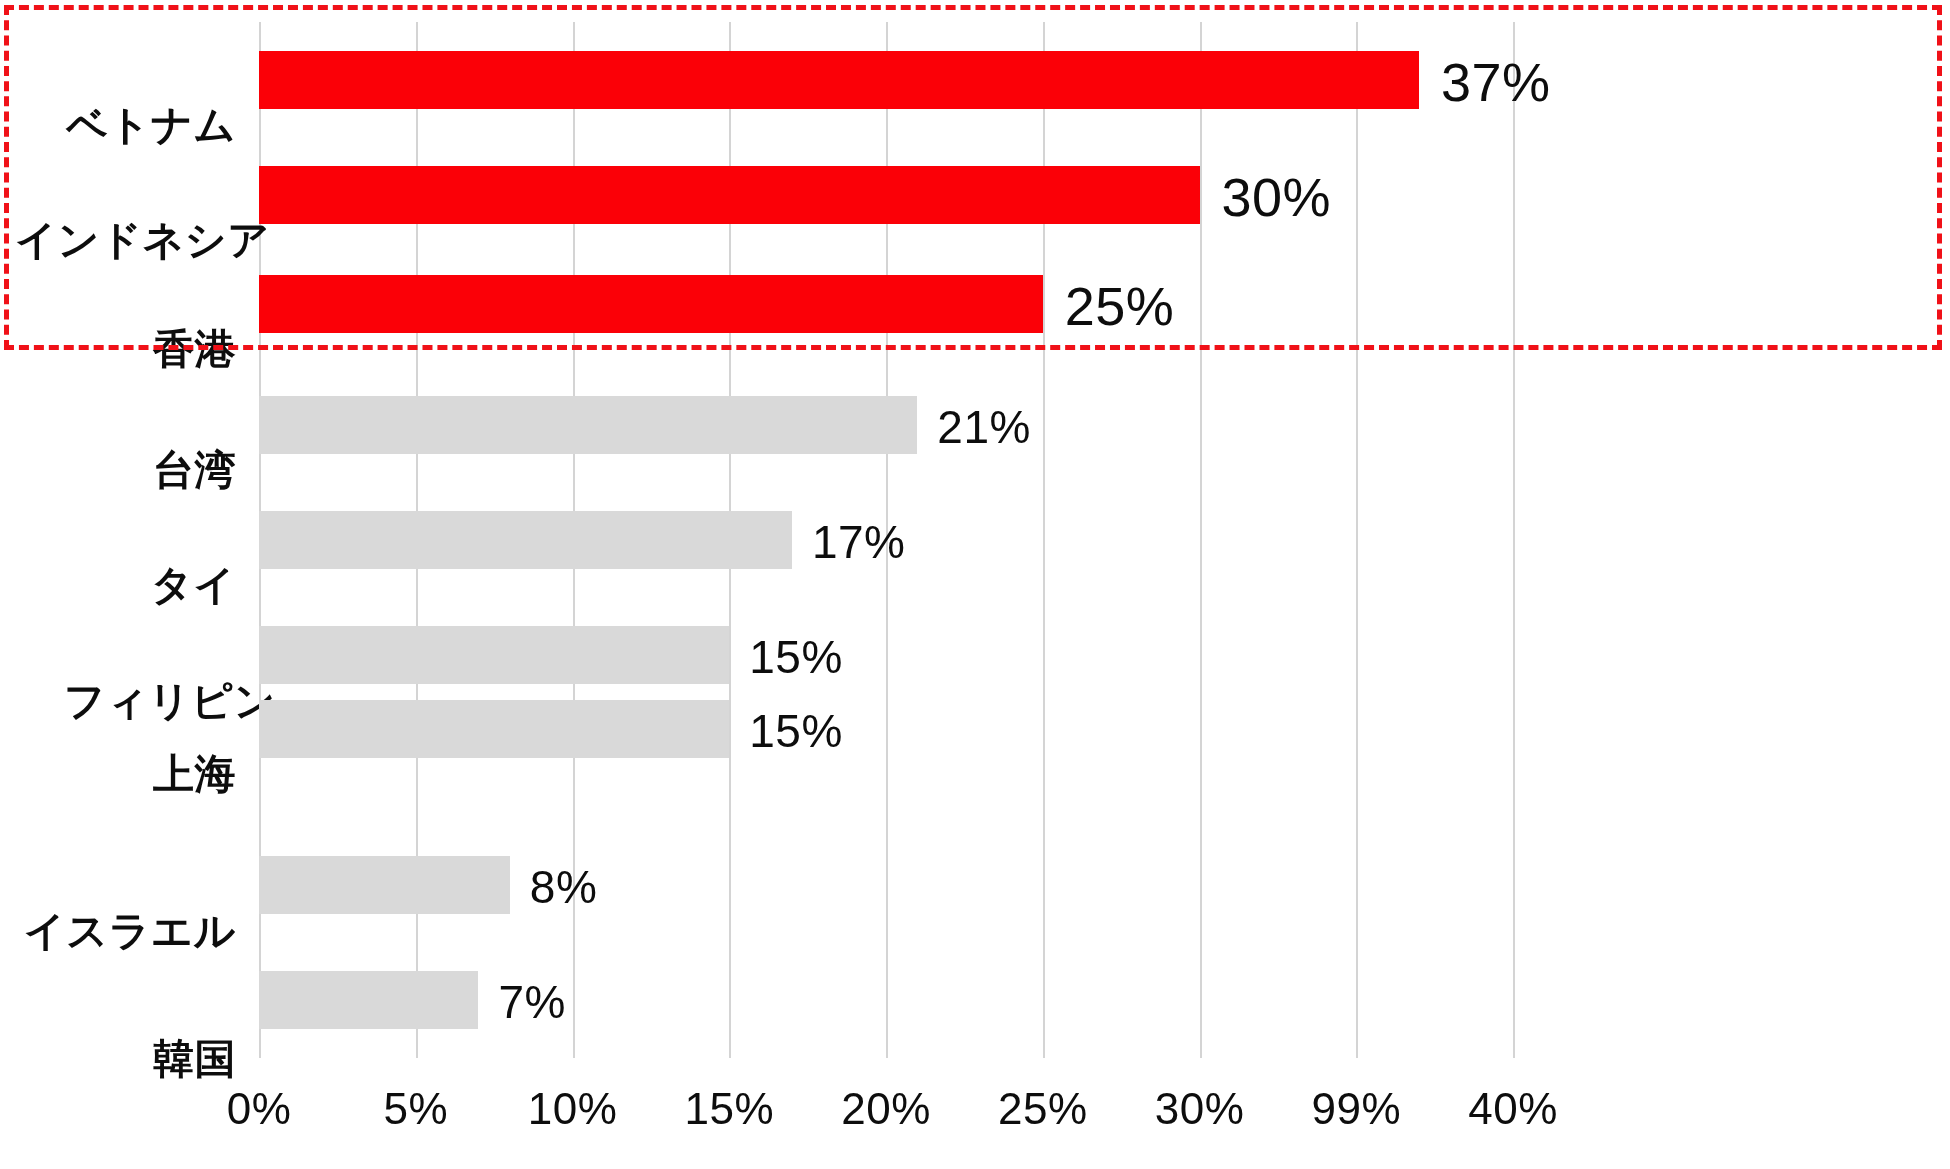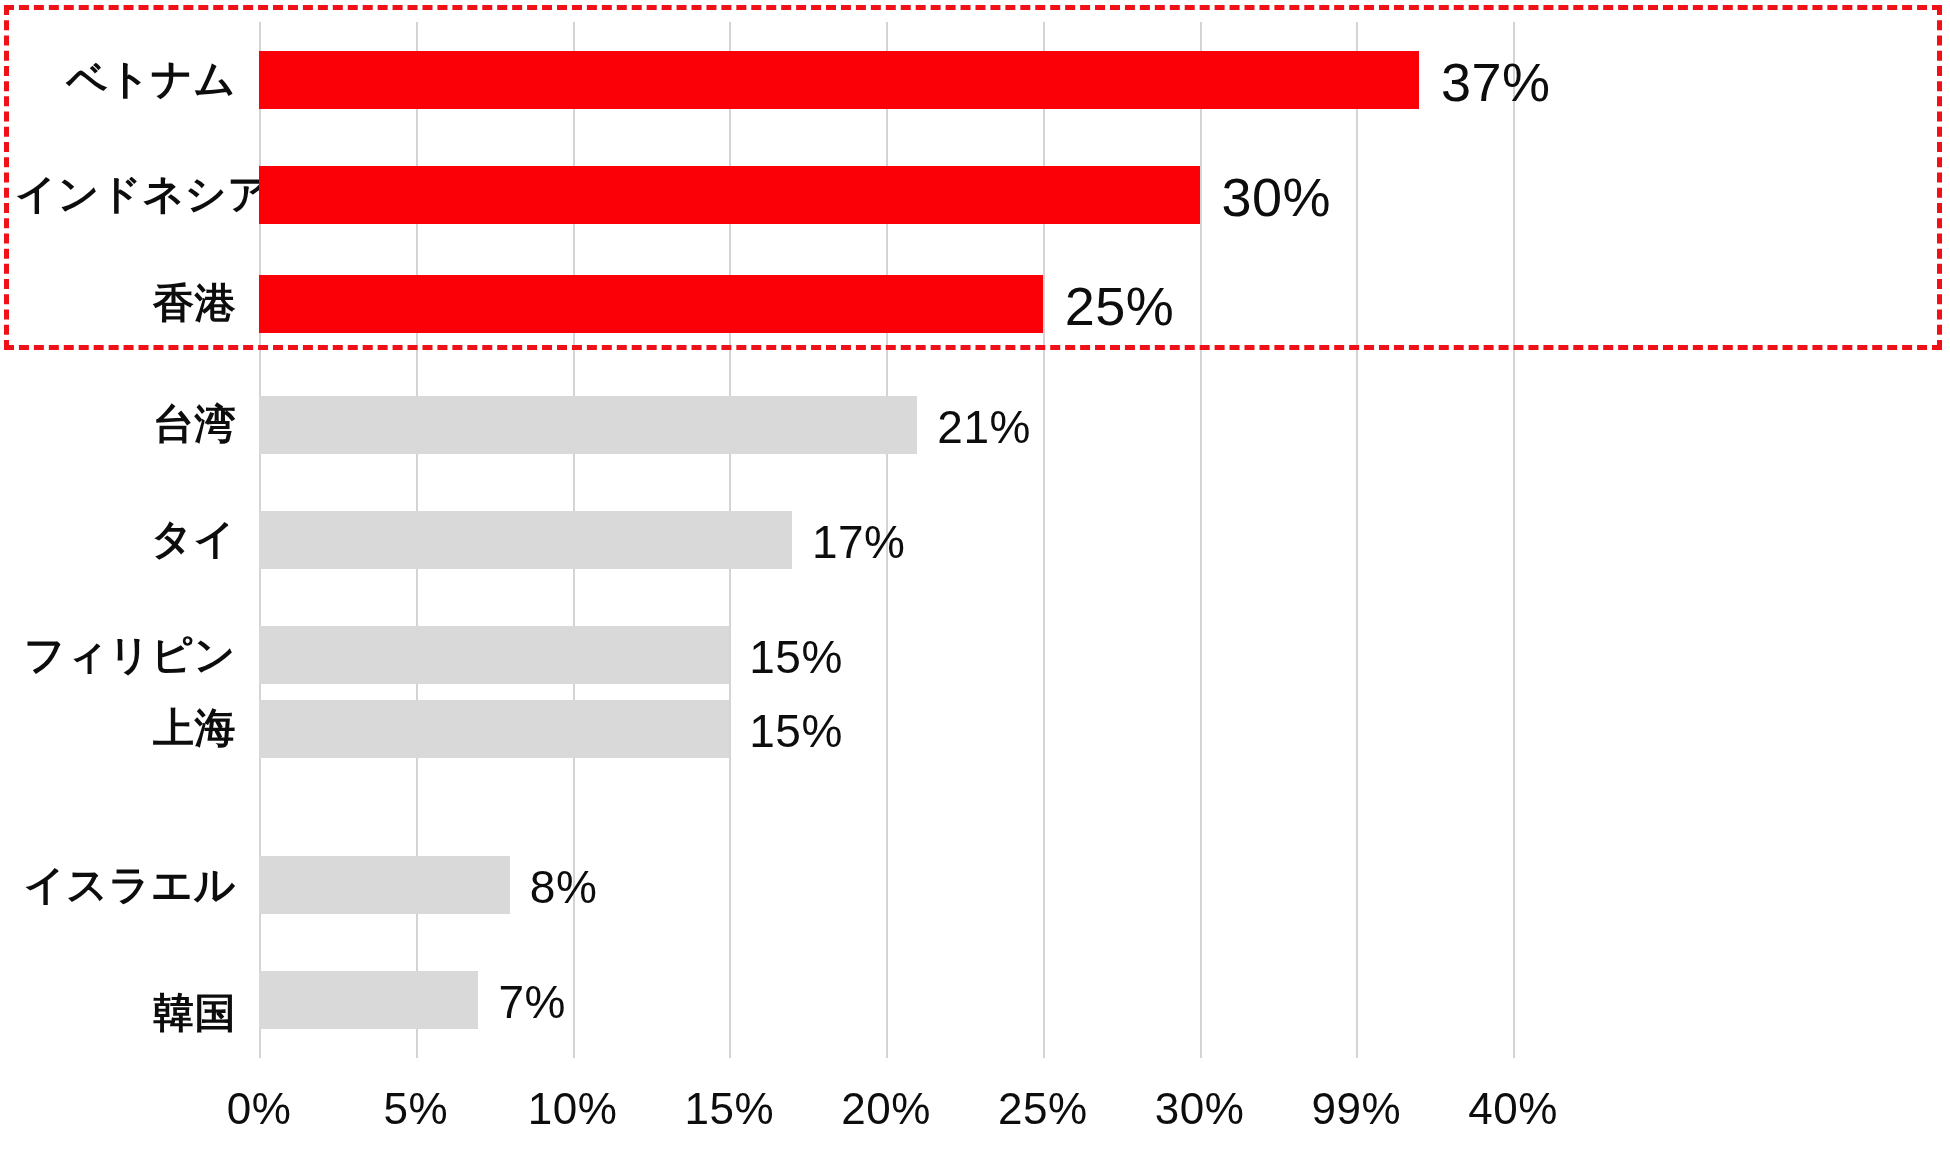--- a/index.html
+++ b/index.html
@@ -62,20 +62,21 @@
     position: absolute;
     left: 0;
     width: 236px;
     text-align: right;
     font-size: 41px;
     font-weight: 700;
     color: #0d0d0d;
     letter-spacing: 0.5px;
     line-height: 1;
     white-space: nowrap;
+    margin-top: 46px;
   }
 
   .bar {
     position: absolute;
     left: 259px;
     height: 58px;
     top: 20px;
   }
   .bar.red {
     background: #fb0007;
@@ -172,21 +173,21 @@
         <div class="cat-label" style="top: 37.0556px;">台湾</div>
         <div class="bar grey" style="width: 658.35px; background: rgb(217, 217, 217); top: 28.5556px;"></div>
         <div class="val-label plain" style="left: 937.35px; top: 36.5556px;">21%</div>
       </div>
       <div class="row" style="top: 460.444px; height: 115.111px;">
         <div class="cat-label" style="top: 37.0556px;">タイ</div>
         <div class="bar grey" style="width: 532.95px; background: rgb(217, 217, 217); top: 28.5556px;"></div>
         <div class="val-label plain" style="left: 811.95px; top: 36.5556px;">17%</div>
       </div>
       <div class="row" style="top: 575.556px; height: 115.111px;">
-        <div class="cat-label" style="top: 37.0556px;">フィリピン</div>
+        <div class="cat-label" style="top: 37.0556px; padding-left: 40px;">フィリピン</div>
         <div class="bar grey" style="width: 470.25px; background: rgb(217, 217, 217); top: 28.5556px;"></div>
         <div class="val-label plain" style="left: 749.25px; top: 36.5556px;">15%</div>
       </div>
       <div class="row" style="top: 649px; height: 115.111px;">
         <div class="cat-label" style="top: 37.0556px;">上海</div>
         <div class="bar grey" style="width: 470.25px; background: rgb(217, 217, 217); top: 28.5556px;"></div>
         <div class="val-label plain" style="left: 749.25px; top: 36.5556px;">15%</div>
       </div>
       <div class="row" style="top: 805.778px; height: 115.111px;">
         <div class="cat-label" style="top: 37.0556px;">イスラエル</div>

